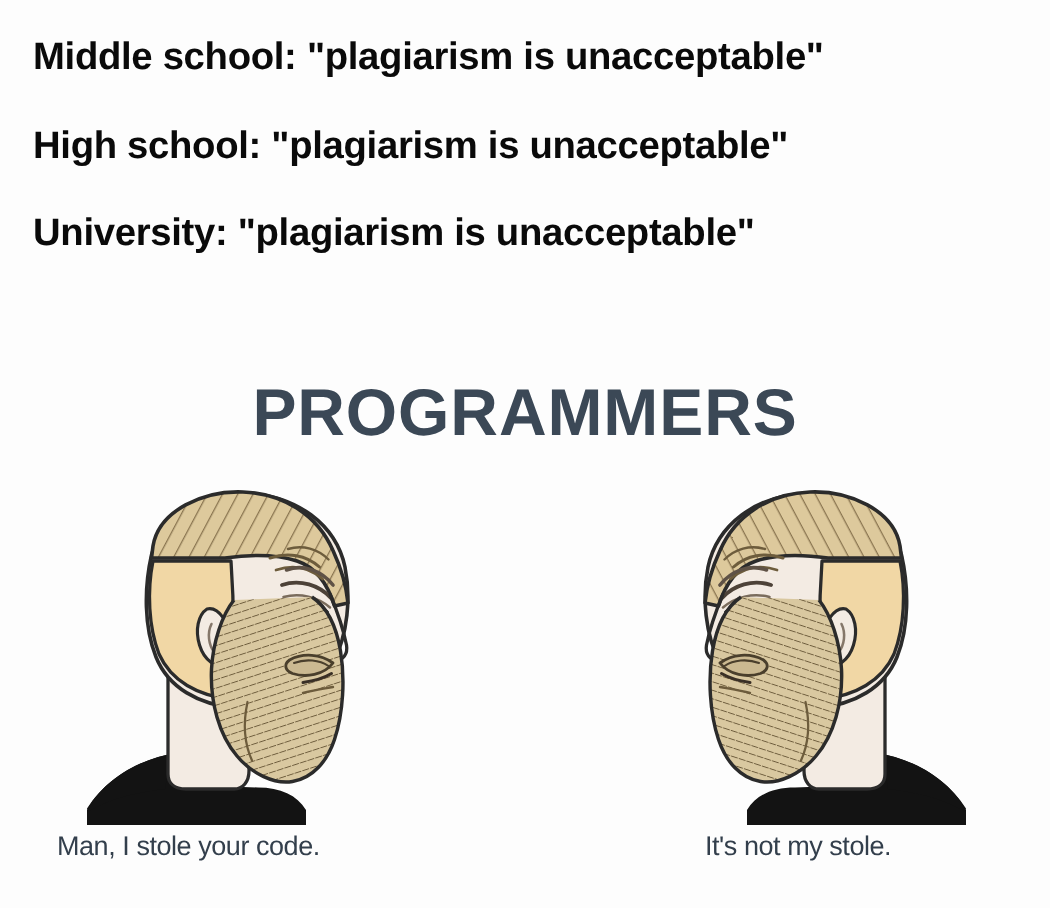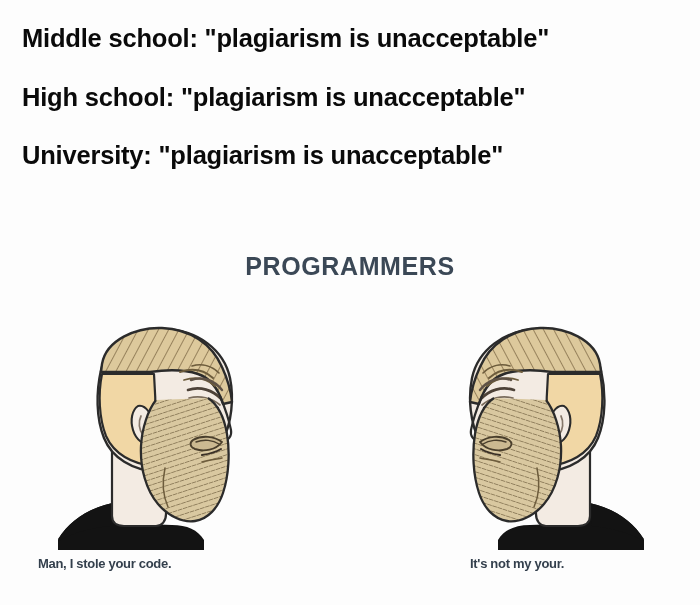--- a/index.html
+++ b/index.html
@@ -43,21 +43,21 @@
     margin-bottom: 40px;
   }
   .panel-title {
     position: absolute;
     top: 254px;
     left: 0;
     width: 700px;
     text-align: center;
     font-family: "Liberation Sans", sans-serif;
     font-weight: bold;
-    font-size: 25px;
+    font-size: 44px;
     line-height: 1;
     letter-spacing: 0.6px;
     color: #3b4856;
   }
   .faces {
     position: absolute;
     top: 318px;
     left: 0;
     width: 700px;
     height: 235px;
@@ -77,22 +77,22 @@
     position: absolute;
     top: 551px;
     left: 0;
     width: 700px;
     height: 35px;
   }
   .caption {
     position: absolute;
     top: 0;
     font-family: "Liberation Sans", sans-serif;
-    font-weight: bold;
-    font-size: 13px;
+    font-weight: normal;
+    font-size: 18px;
     line-height: 26px;
     color: #333f4c;
     letter-spacing: -0.3px;
     white-space: nowrap;
   }
   .caption-left  { left: 38px; }
   .caption-right { left: 470px; }
 </style>
 </head>
 <body>
@@ -279,16 +279,16 @@
         <path d="M150 144 C157 142 165 141 170 140" fill="none" stroke="#6d5c3c" stroke-width="1.6" stroke-linecap="round"></path>
 
         <path d="M113 150 C110 164 111 178 116 189" fill="none" stroke="#6d5c3c" stroke-width="1.5" stroke-linecap="round"></path>
       </svg>
     </div>
 
   </div>
 
   <div class="captions">
     <div class="caption caption-left">Man, I stole your code.</div>
-    <div class="caption caption-right">It's not my your.</div>
+    <div class="caption caption-right">It's not my stole.</div>
   </div>
 
 </div>
 
 </body></html>

